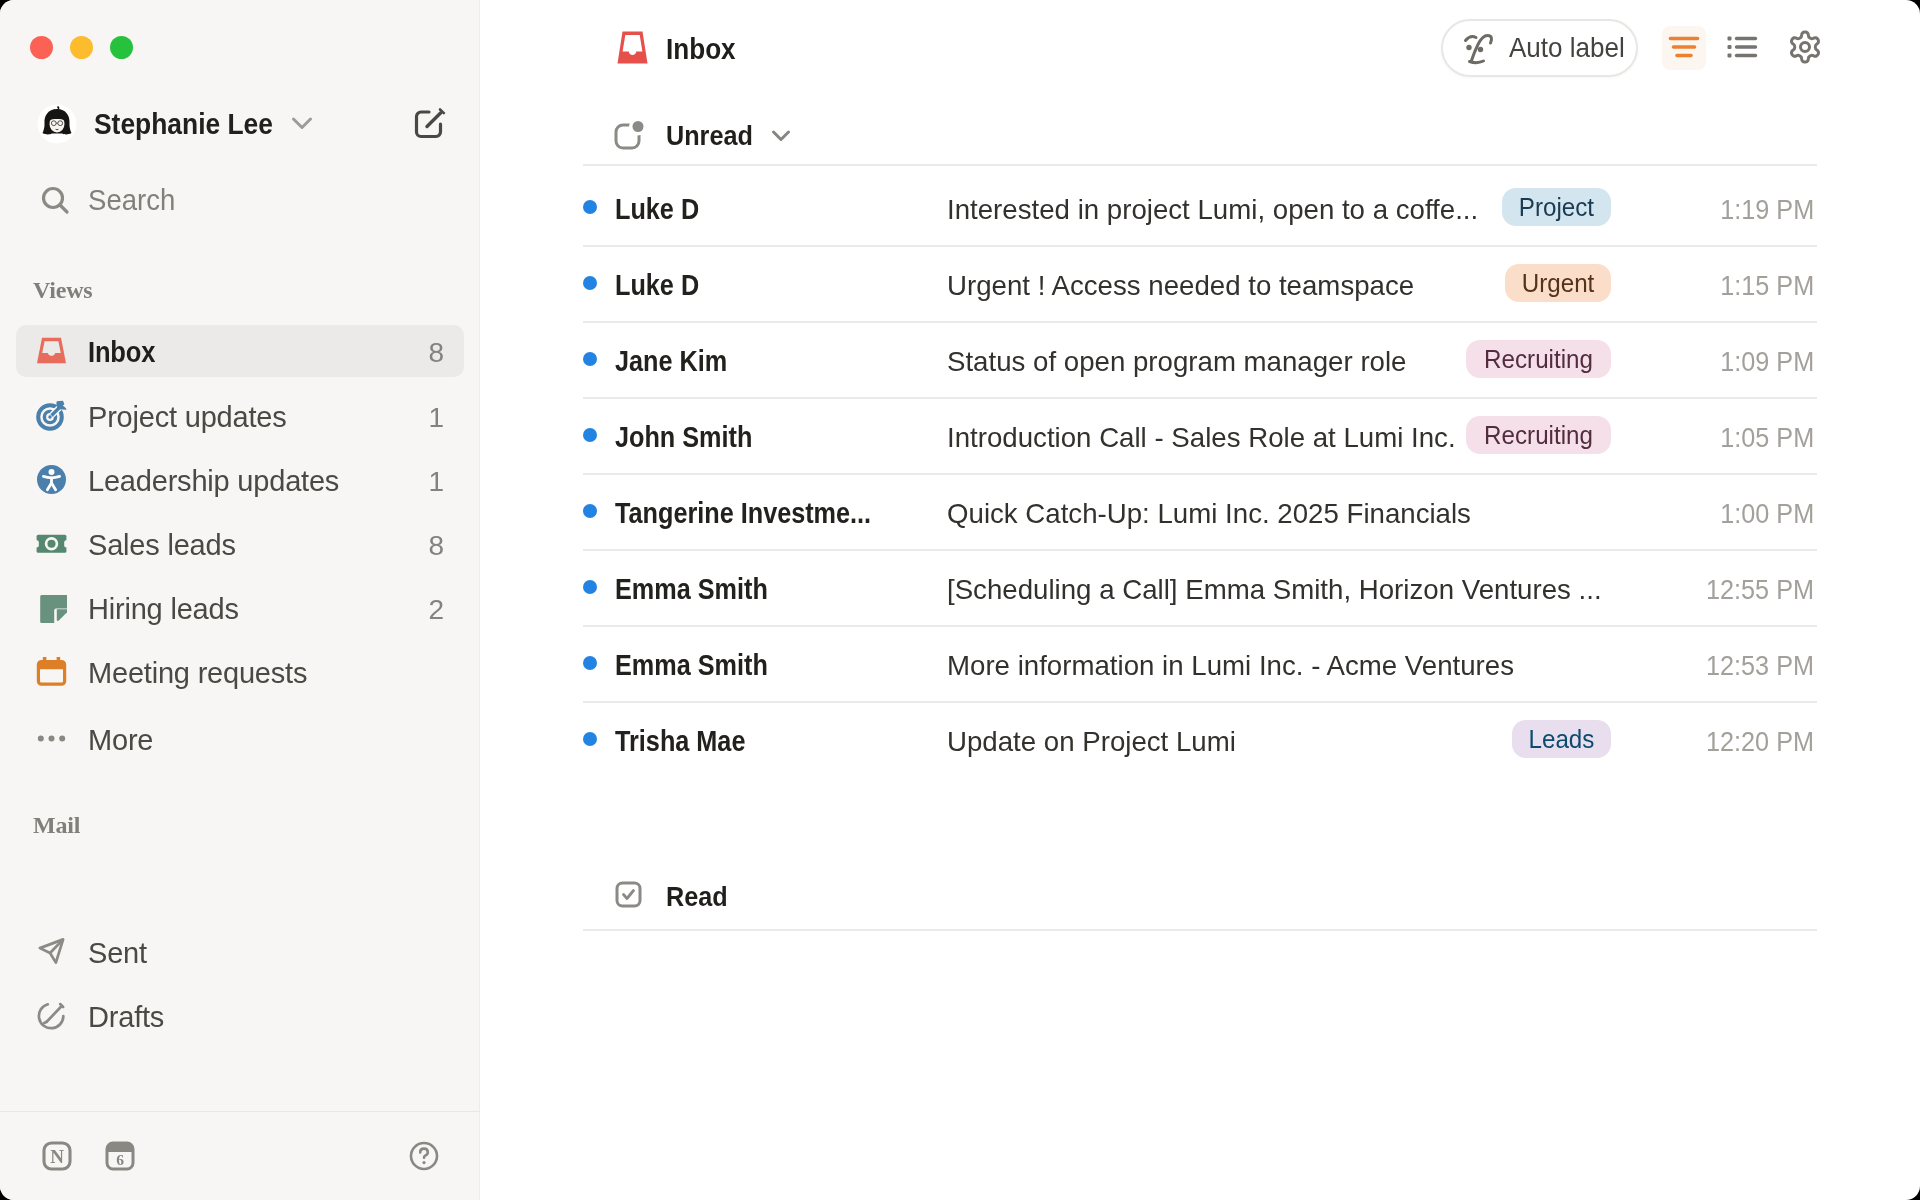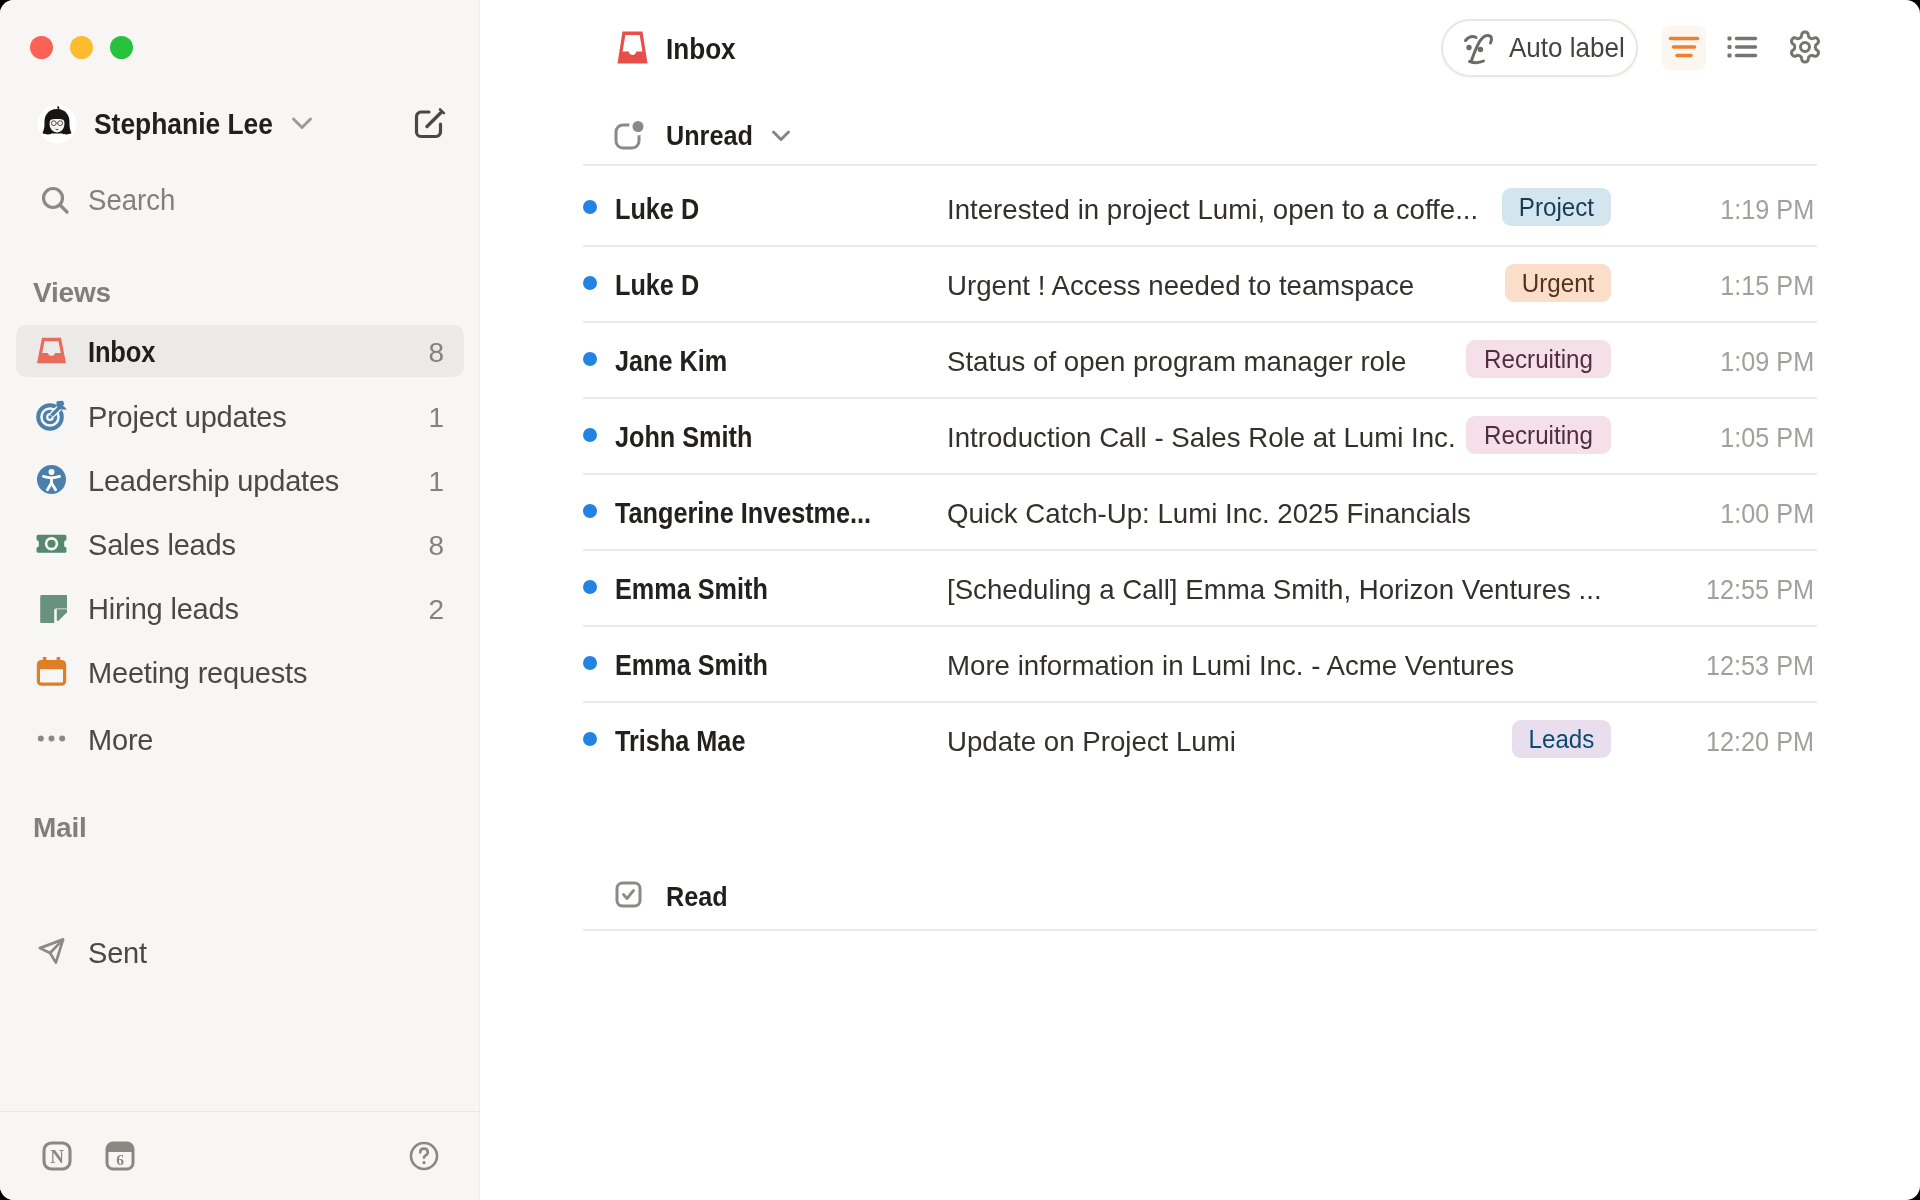--- a/index.html
+++ b/index.html
@@ -5,27 +5,27 @@
 * { margin:0; padding:0; box-sizing:border-box; }
 html,body { width:1920px; height:1200px; background:#000; font-family:"Liberation Sans", sans-serif; }
 .window { position:absolute; left:0; top:0; width:1920px; height:1200px; border-radius:14px; overflow:hidden; background:#fff; }
 .sidebar { position:absolute; left:0; top:0; width:480px; height:1200px; background:#f7f6f4; border-right:1px solid #ececea; }
 .abs { position:absolute; }
 .tl { width:23px; height:23px; border-radius:50%; position:absolute; top:36px; }
 .srow { position:absolute; left:16px; width:448px; height:52px; border-radius:10px; }
 .srow .ic { position:absolute; left:20px; top:10px; width:31px; height:31px; }
 .srow .lbl { position:absolute; left:72px; top:0; line-height:55px; font-size:29px; color:#4b4944; letter-spacing:-0.2px; transform-origin:0 50%; }
 .srow .cnt { position:absolute; right:20px; top:0; line-height:55px; font-size:28px; color:#85827d; }
-.seclbl { position:absolute; left:33px; font-size:28px; font-weight:bold; color:#817f7a; letter-spacing:-0.2px; }
+.seclbl { position:absolute; left:33px; font-size:24px; font-weight:bold; color:#817f7a; letter-spacing:-0.2px;font-family:Liberation Serif, serif; }
 .mrow { position:absolute; left:583px; right:103px; height:76px; }
 .mrow .dot { position:absolute; left:0px; top:31px; width:14px; height:14px; border-radius:50%; background:#2383e2; }
 .mrow .sender { position:absolute; left:32px; top:0; line-height:80px; font-size:29px; font-weight:bold; color:#22211e; transform:scaleX(0.87); transform-origin:0 50%; }
 .mrow .subj { position:absolute; left:364px; top:0; line-height:80px; font-size:28.5px; color:#33312d; transform:scaleX(0.97); transform-origin:0 50%; }
 .mrow .time { position:absolute; right:3px; top:0; line-height:80px; font-size:28.5px; color:#a3a09b; transform:scaleX(0.885); transform-origin:100% 50%; }
-.mrow .chip { position:absolute; right:206px; top:19px; height:38px; line-height:38px; border-radius:9px; padding:0 14px; font-size:26px; }
+.mrow .chip { position:absolute; right:206px; top:19px; height:38px; line-height:38px; border-radius:14px; padding:0 14px; font-size:26px; }
 .mrow .chip span { display:inline-block; transform:scaleX(0.93); transform-origin:50% 50%; }
 .mdiv { position:absolute; left:583px; width:1234px; height:1.5px; background:#ebeae8; }
 .chip-blue { background:#d3e5ef; color:#1b3b52; }
 .chip-orange { background:#fadec9; color:#54331a; }
 .chip-pink { background:#f5e0e9; color:#532c40;margin-left:35px; }
 .chip-purple { background:#e8deee; color:#0c4a6e; }
 </style>
 </head>
 <body>
 <div class="window">
@@ -133,20 +133,29 @@
 
   <div class="seclbl" style="top:812px;">Mail</div>
 
   <div class="srow" style="top:926px;text-align:right;">
     <svg class="ic" viewBox="0 0 32 32" fill="none">
       <path d="M4 12.5 L28 3.5 L20.5 27.5 L14.5 17.5 Z" stroke="#8c8a85" stroke-width="2.8" stroke-linejoin="round" fill="none"></path>
       <path d="M14.5 17.5 L27 4.5" stroke="#8c8a85" stroke-width="2.8" stroke-linejoin="round"></path>
     </svg>
     <div class="lbl">Sent</div>
   </div>
+  <div class="srow" style="top:990px;">
+    <svg class="ic" viewBox="0 0 32 32" fill="none">
+      <path d="M28.2 16.5 A12.6 12.6 0 1 1 12.2 4.4" stroke="#8c8a85" stroke-width="2.8" stroke-linecap="round" fill="none"></path>
+      <path d="M11 22.5 L25.8 7" stroke="#8c8a85" stroke-width="2.8" stroke-linecap="round"></path>
+      <path d="M25 4.2 L28 7.2" stroke="#8c8a85" stroke-width="2.8" stroke-linecap="round"></path>
+      <path d="M11 22.5 l-2.6 1.2" stroke="#8c8a85" stroke-width="2.8" stroke-linecap="round"></path>
+    </svg>
+    <div class="lbl">Drafts</div>
+  </div>
 
   <div class="abs" style="left:0;top:1111px;width:480px;height:1px;background:#e9e7e4;"></div>
 
   <svg class="abs" style="left:42px;top:1141px;" width="30" height="30" viewBox="0 0 30 30" fill="none">
     <rect x="2" y="2" width="26" height="26" rx="7.5" stroke="#8a8883" stroke-width="3.1"></rect>
     <text x="15" y="22" font-family="Liberation Serif, serif" font-size="19" font-weight="bold" fill="#8a8883" text-anchor="middle">N</text>
   </svg>
   <svg class="abs" style="left:105px;top:1141px;" width="30" height="30" viewBox="0 0 30 30" fill="none">
     <rect x="2" y="2" width="26" height="26" rx="6" stroke="#8a8883" stroke-width="3"></rect>
     <path d="M2 11 Q2 2 8 2 H22 Q28 2 28 11 Z" fill="#8a8883"></path>

